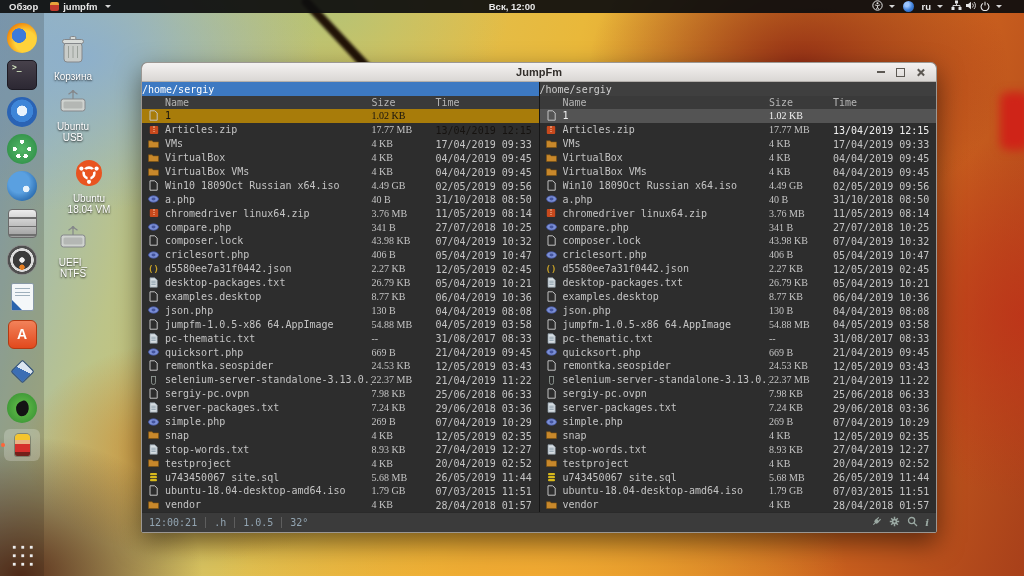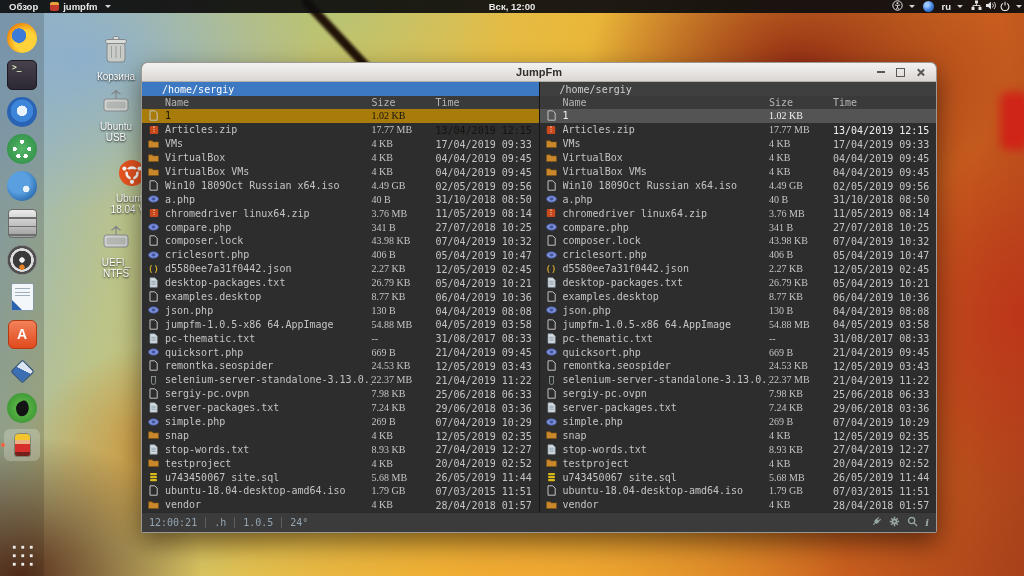--- a/index.html
+++ b/index.html
@@ -26,21 +26,21 @@
   .top-panel{position:absolute;top:0;left:0;right:0;height:13px;background:rgba(14,14,14,.93);
     color:#e8e8e8;display:flex;align-items:center;font-size:9.5px;font-weight:700;z-index:60;}
   .panel-left{display:flex;align-items:center;gap:12px;padding-left:9px;}
   .panel-app{display:flex;align-items:center;gap:4px;}
   .mini-jf{display:inline-block;width:9px;height:9px;border-radius:2px;
            background:linear-gradient(#e8a33a 0 35%,#c23b2e 35%);}
   .caret{display:inline-block;width:0;height:0;border-left:3px solid transparent;
          border-right:3px solid transparent;border-top:3.5px solid #d6d6d6;margin-left:3px;}
   .panel-clock{position:absolute;left:50%;top:0;height:13px;display:flex;align-items:center;
                transform:translateX(-50%);}
-  .panel-right{margin-left:auto;display:flex;align-items:center;gap:8px;padding-right:2px;}
+  .panel-right{margin-left:auto;display:flex;align-items:center;gap:8px;padding-right:22px;}
   .tray-group{display:flex;align-items:center;gap:3px;}
   .tray-ind{width:11px;height:11px;border-radius:50%;
             background:radial-gradient(circle at 35% 32%,#9cc6ff 0 2px,#3f7fd9 55%,#1d55aa 100%);}
 
   
   .dock{position:absolute;left:0;top:13px;bottom:0;width:44px;background:rgba(25,22,18,.18);
         display:flex;flex-direction:column;align-items:center;z-index:40;}
   #dock-items{display:flex;flex-direction:column;align-items:center;gap:5px;padding-top:9px;}
   .dock-item{width:36px;height:32px;display:flex;align-items:center;justify-content:center;
              position:relative;border-radius:6px;}
@@ -86,21 +86,21 @@
   .ninja{width:13px;height:15px;background:#141414;transform:rotate(-12deg);
       border-radius:60% 30% 55% 40%/50% 40% 60% 40%;}
   .jf-fig{width:15px;height:22px;border-radius:4px 4px 2px 2px;box-shadow:0 0 0 1px rgba(0,0,0,.25);
       background:linear-gradient(#f5c52e 0 26%,#e8b285 26% 45%,#d62f2c 45% 82%,#73201a 82%);}
   .show-apps{width:25px;height:25px;margin-top:auto;margin-bottom:8px;
       background-image:radial-gradient(circle,#ededed 1.4px,rgba(0,0,0,0) 1.9px);
       background-size:8.5px 8.5px;background-position:0 0;}
 
   
   .desktop-icons{position:absolute;left:44px;top:13px;width:58px;z-index:20;}
-  .desk-item{position:absolute;left:0;width:58px;display:flex;flex-direction:column;align-items:center;padding-left:43px;}
+  .desk-item{position:absolute;left:0;width:58px;display:flex;flex-direction:column;align-items:center;}
   .desk-label{margin-top:2px;color:#fff;font-size:10px;line-height:1.12;text-align:center;
       white-space:pre-line;text-shadow:0 1px 2px rgba(0,0,0,.85);}
 
   
   .window{position:absolute;left:141px;top:62px;width:794px;height:469px;background:#2d2d2d;
       border:1px solid #9b9793;border-radius:6px 6px 2px 2px;overflow:hidden;z-index:50;
       box-shadow:0 10px 26px rgba(0,0,0,.5);display:flex;flex-direction:column;}
   .titlebar{height:18px;flex:none;background:linear-gradient(#f4f2f1,#dad7d4);
       border-bottom:1px solid #b3afab;display:flex;align-items:center;position:relative;}
   .win-title{position:absolute;left:50%;transform:translateX(-50%);font-size:11px;font-weight:700;color:#322e2b;}
@@ -108,21 +108,21 @@
   .winbtn{width:11px;height:11px;display:flex;align-items:center;justify-content:center;}
   .g-min{width:8px;height:2px;background:#5c5853;}
   .g-max{width:7px;height:7px;border:1.4px solid #5c5853;}
   .g-close{position:relative;width:9px;height:9px;}
   .g-close::before,.g-close::after{content:"";position:absolute;left:4px;top:0;width:1.6px;height:9px;background:#5c5853;}
   .g-close::before{transform:rotate(45deg);} .g-close::after{transform:rotate(-45deg);}
 
   .panes{flex:1;display:flex;min-height:0;}
   .pane{width:50%;display:flex;flex-direction:column;min-width:0;}
   .pane + .pane{border-left:1px solid #161616;}
-  .pathbar{height:14px;flex:none;display:flex;align-items:center;padding-left:20px;
+  .pathbar{height:14px;flex:none;display:flex;align-items:center;padding-left:0;
       font:10px "DejaVu Sans Mono",monospace;background:#3f3f3f;color:#cfcfcf;}
   .pane.active .pathbar{background:#3d79c2;color:#ffffff;}
   .listheader{height:13px;flex:none;background:#3a3a3a;color:#b4b4b4;display:flex;align-items:center;
       font:10px "DejaVu Sans Mono",monospace;}
   .h-name{flex:1;padding-left:23px;min-width:0;}
   .h-size{width:64px;flex:none;} .h-time{width:103px;flex:none;}
   .rows{flex:1;display:flex;flex-direction:column;min-height:0;background:#2d2d2d;}
   .row{flex:1;display:flex;align-items:center;font:10px "DejaVu Sans Mono",monospace;color:#c4c4c4;min-height:0;}
   .row.sel-active{background:#a87c0a;color:#161310;}
   .row.sel-inactive{background:#545454;color:#f0f0f0;}
@@ -929,21 +929,21 @@
             <span class="c-time">05/04/2019 10:47</span>
           </div>
         </div>
     </div>
   </div>
   <div class="statusbar">
     <div class="sb-left">
       <span class="sb-item">12:00:21</span>
       <span class="sb-item sb-b">.h</span>
       <span class="sb-item sb-b">1.0.5</span>
-      <span class="sb-item sb-b">24°</span>
+      <span class="sb-item sb-b">32°</span>
     </div>
     <div class="sb-right" id="sb-icons">
         <span><svg width="11" height="11" viewBox="0 0 11 11">
             <g transform="rotate(45 5.5 5.5)">
               <path d="M4.2 1v2.4M6.8 1v2.4" stroke="#9aa8a2" stroke-width="1.1"></path>
               <path d="M3.4 3.4h4.2v2.2a2.1 2.1 0 01-4.2 0z" fill="#9aa8a2"></path>
               <path d="M5.5 7.7v2.3" stroke="#9aa8a2" stroke-width="1.1"></path>
             </g>
           </svg></span>
         <span><svg width="11" height="11" viewBox="0 0 11 11">

